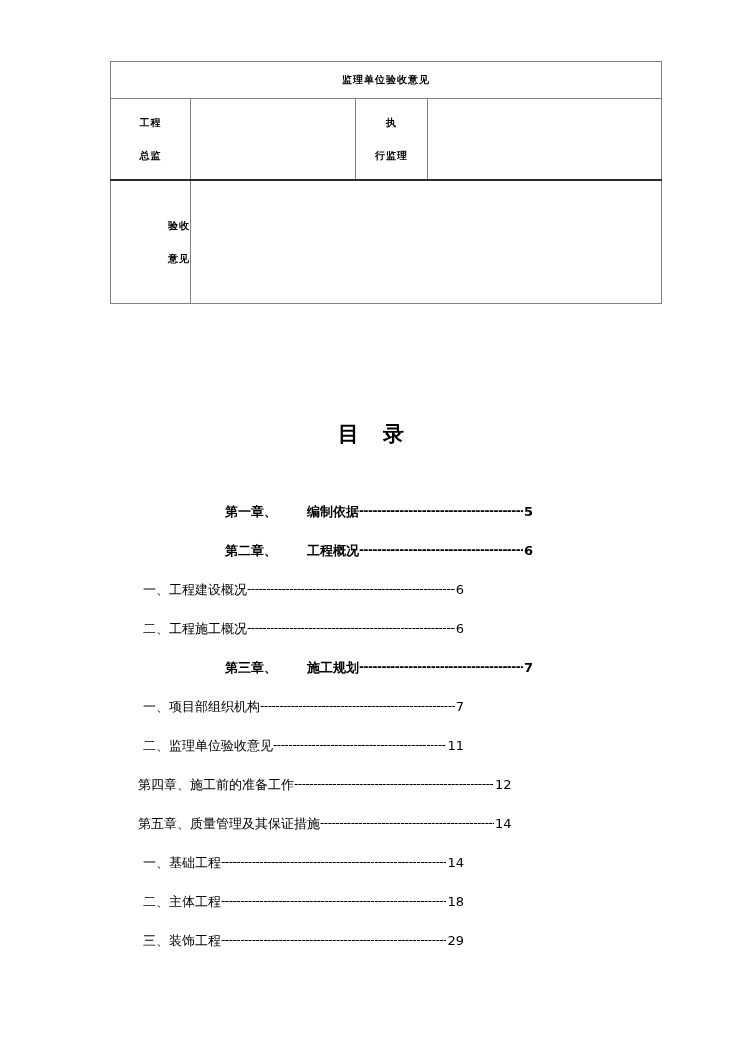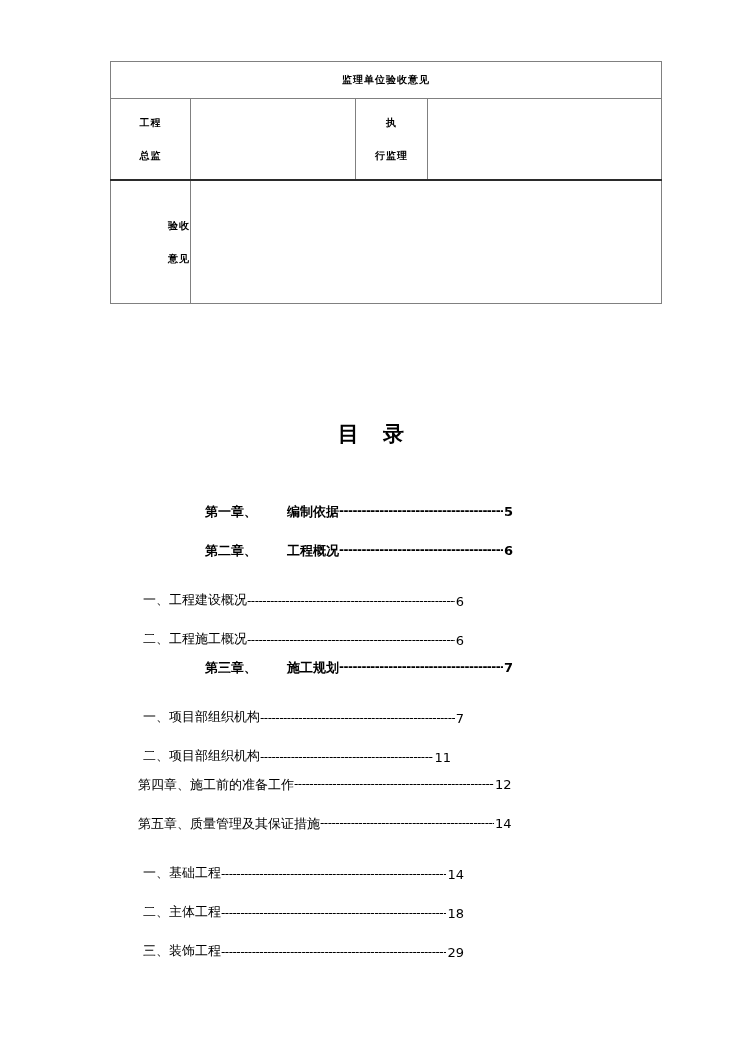--- a/index.html
+++ b/index.html
@@ -90,23 +90,23 @@
     display: flex;
     align-items: center;
     font-size: 13px;
     white-space: nowrap;
   }
   
   .lvl-chapter { padding-left: 205px; font-weight: bold; }
   
   .lvl-chapter-flat { padding-left: 138px; font-weight: normal; }
   
-  .lvl-sub { padding-left: 143px; font-weight: normal; align-items: flex-end; }
-
-  .chap-no { display: inline-block; }
+  .lvl-sub { padding-left: 143px; font-weight: normal; }
+
+  .chap-no { display: inline-block; margin-left: 20px; }
   .chap-gap { display: inline-block; width: 30px; }
   .entry-text { display: inline-block; }
 
   .leader {
     display: inline-block;
     overflow: hidden;
     white-space: nowrap;
     letter-spacing: -0.5px;
     font-size: 12px;
     margin: 0 1px 0 0;
@@ -193,21 +193,21 @@
       <span class="entry-text">施工规划</span>
       <span class="leader" style="width: 163.953px;">----------------------------------------------------------------------------------------------------------------------------------------------------------------------------------------------------------------------------------------------------------------------------------------------------------------------------------------------------------------------------------------------------------------</span>
       <span class="page-no">7</span>
     </div>
     <div class="toc-row lvl-sub">
       <span class="entry-text">一、项目部组织机构</span>
       <span class="leader" style="width: 194.719px;">----------------------------------------------------------------------------------------------------------------------------------------------------------------------------------------------------------------------------------------------------------------------------------------------------------------------------------------------------------------------------------------------------------------</span>
       <span class="page-no">7</span>
     </div>
     <div class="toc-row lvl-sub">
-      <span class="entry-text">二、项目部组织机构</span>
+      <span class="entry-text">二、监理单位验收意见</span>
       <span class="leader" style="width: 173.453px;">----------------------------------------------------------------------------------------------------------------------------------------------------------------------------------------------------------------------------------------------------------------------------------------------------------------------------------------------------------------------------------------------------------------</span>
       <span class="page-no">11</span>
     </div>
     <div class="toc-row lvl-chapter-flat">
       <span class="entry-text">第四章、施工前的准备工作</span>
       <span class="leader" style="width: 199.906px;">----------------------------------------------------------------------------------------------------------------------------------------------------------------------------------------------------------------------------------------------------------------------------------------------------------------------------------------------------------------------------------------------------------------</span>
       <span class="page-no">12</span>
     </div>
     <div class="toc-row lvl-chapter-flat">
       <span class="entry-text">第五章、质量管理及其保证措施</span>

